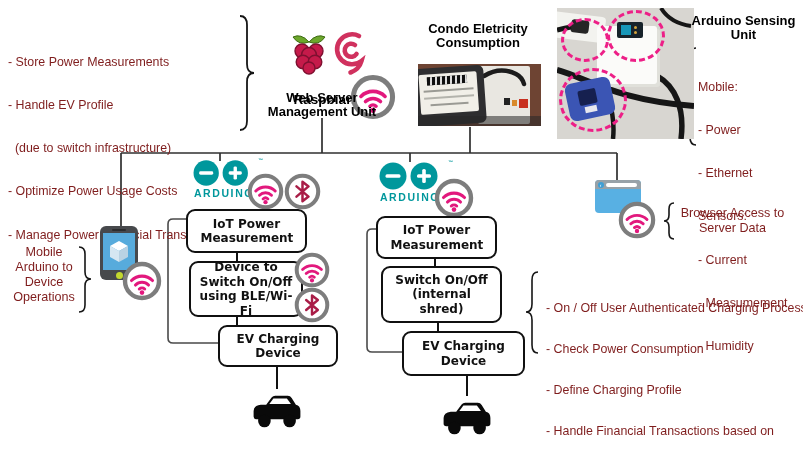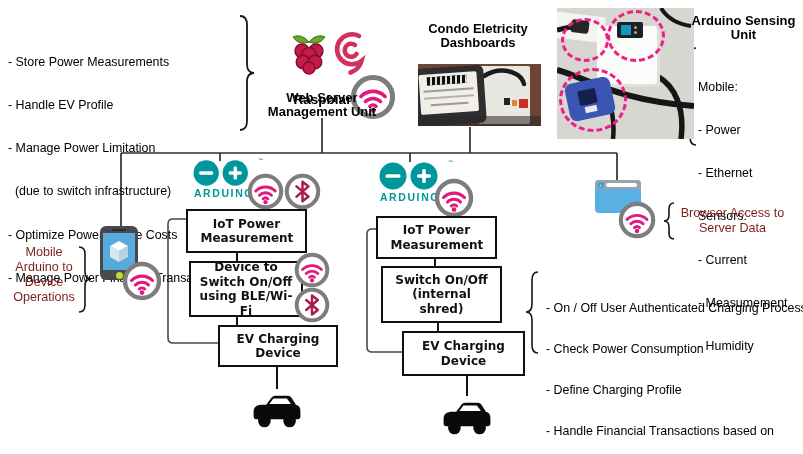--- a/index.html
+++ b/index.html
@@ -1,22 +1,22 @@
 <!DOCTYPE html>
 <html><head>
 <meta charset="utf-8">
 <style>
   html,body{margin:0;padding:0;}
   body{background:#ffffff;font-family:"Liberation Sans", sans-serif;color:#1a1a1a;}
   #canvas{position:relative;width:803px;height:454px;background:#ffffff;overflow:hidden;}
   .abs{position:absolute;}
-  .list{font-size:12.4px;line-height:14.4px;white-space:pre;color:#000000;}
+  .list{font-size:12.4px;line-height:14.4px;white-space:pre;color:#7f1d1d;}
   .bold-title{font-weight:bold;font-size:13px;line-height:14px;text-align:center;color:#000;}
   .caption{font-size:12.6px;line-height:15px;text-align:center;color:#7f1d1d;}
-  .node-box{position:absolute;background:#fff;border:2.2px solid #101010;border-radius:0;
+  .node-box{position:absolute;background:#fff;border:2.2px solid #101010;border-radius:9px;
             display:flex;align-items:center;justify-content:center;text-align:center;
             font-family:"DejaVu Sans", sans-serif;font-size:12px;font-weight:600;line-height:14.5px;color:#111;}
   .arduino-word{color:#00979C;font-weight:bold;font-size:10.5px;letter-spacing:1.6px;text-align:center;
             font-family:"Liberation Sans", sans-serif;}
   .tm{position:absolute;font-size:5px;color:#00979C;font-weight:bold;}
   svg{display:block;}
   .photo{position:absolute;overflow:hidden;}
   .dashed-ring{position:absolute;border:3px dashed #ED1F87;border-radius:50%;}
 </style>
 </head>
@@ -53,21 +53,20 @@
     <path d="M79,247 Q85,247 85,254 V272 Q85,279 91,279 Q85,279 85,286 V305 Q85,312 79,312" stroke="#161616" stroke-width="1.6" fill="none"></path>
 
     <path d="M674,203 Q669,203 669,209 V215 Q669,221 664,221 Q669,221 669,227 V233 Q669,239 674,239" stroke="#161616" stroke-width="1.6" fill="none"></path>
 
     <path d="M538,272 Q532,272 532,280 V304 Q532,312 526,312 Q532,312 532,320 V345 Q532,353 538,353" stroke="#161616" stroke-width="1.6" fill="none"></path>
   </svg>
 
   <div class="abs list" style="left:8px;top:26px;">
     <div>- Store Power Measurements</div>
     <div>- Handle EV Profile</div>
-    <div>- Manage Power Limitation</div>
     <div>  (due to switch infrastructure)</div>
     <div>- Optimize Power Usage Costs</div>
     <div>- Manage Power Financial Transactions</div>
   </div>
 
   <svg class="abs" style="left:291px;top:31px;" width="36" height="47" viewBox="0 0 36 47">
     <path d="M18,11 Q10,2 2,6 Q8,15 18,11 Z" fill="#6CA72C" stroke="#3e6b14" stroke-width="1"></path>
     <path d="M18,11 Q26,2 34,6 Q28,15 18,11 Z" fill="#6CA72C" stroke="#3e6b14" stroke-width="1"></path>
     <g fill="#C51A4A" stroke="#7e1030" stroke-width="1.4">
       <circle cx="11" cy="20" r="7"></circle>
@@ -89,21 +88,21 @@
     <path d="M9.5,19.5 A14.8,14.8 0 0 1 30.5,19.5" stroke="#E2187D" stroke-width="3.1" fill="none" stroke-linecap="round"></path>
     <path d="M13.5,24 A9.2,9.2 0 0 1 26.5,24" stroke="#E2187D" stroke-width="3.1" fill="none" stroke-linecap="round"></path>
     <path d="M17.3,28 A4,4 0 0 1 22.7,28" stroke="#E2187D" stroke-width="3" fill="none" stroke-linecap="round"></path>
     <circle cx="20" cy="31.6" r="2.3" fill="#E2187D"></circle>
   </svg>
 
   <div class="abs bold-title" style="left:266px;top:91px;width:112px;">Web Server Management Unit</div>
 
   <div class="abs bold-title" style="left:414px;top:22px;width:128px;">
     <div>Condo Eletricity</div>
-    <div>Dashboards</div>
+    <div>Consumption</div>
   </div>
   <div class="photo" style="left:418px;top:64px;width:123px;height:62px;background:#6e4433;">
     <div class="abs" style="left:60px;top:2px;width:52px;height:58px;background:#e9e7e1;border-radius:2px;"></div>
     <svg class="abs" style="left:60px;top:0;" width="60" height="24" viewBox="0 0 60 24">
       <path d="M6,12 Q22,2 38,10 Q44,13 46,20" stroke="#1c1c1c" stroke-width="4.5" fill="none" stroke-linecap="round"></path>
     </svg>
     <div class="abs" style="left:86px;top:34px;width:6px;height:7px;background:#222;"></div>
     <div class="abs" style="left:94px;top:36px;width:5px;height:6px;background:#d98a2b;"></div>
     <div class="abs" style="left:101px;top:35px;width:9px;height:9px;background:#c8301f;"></div>
     <div class="abs" style="left:-5px;top:3px;width:72px;height:58px;background:#2e2e30;border-radius:6px;transform:rotate(-4deg);">

